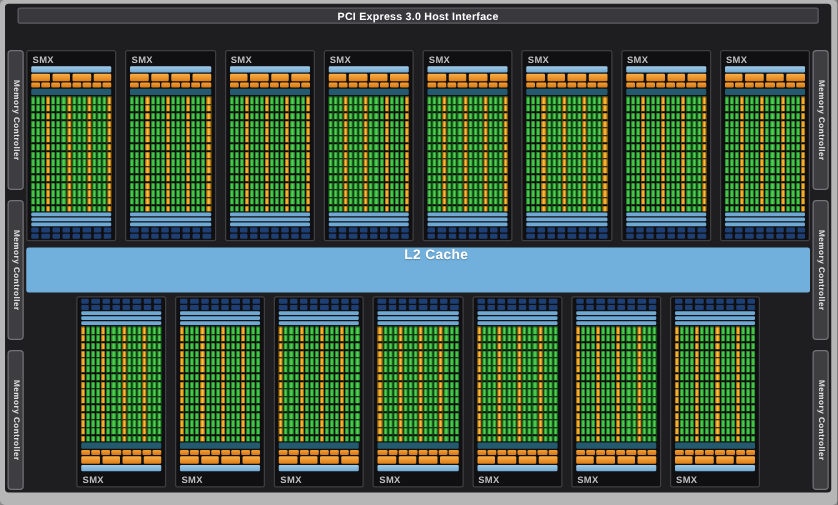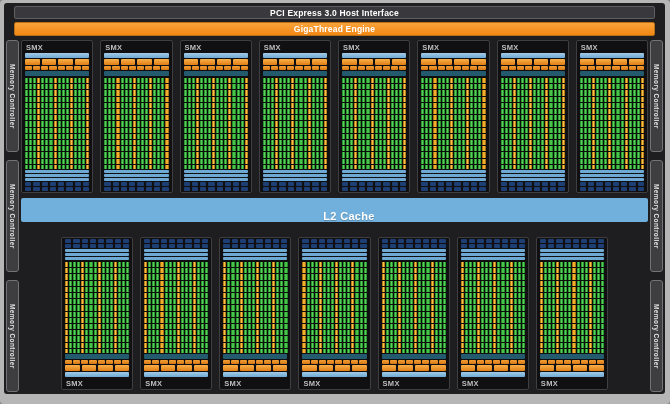--- a/index.html
+++ b/index.html
@@ -73,41 +73,38 @@
   .core-col.orange{
     background-image:
       repeating-linear-gradient(180deg,#0a0d09 0 1px,rgba(0,0,0,0) 1px 6.2px),
       linear-gradient(90deg,#7a500e,#eda41d 30%,#f8c04c 50%,#eda41d 70%,#7a500e);
     background-color:#eda41d;}
   .bar-thin{height:3px;margin:0 3px 1px;background:#6ea9d4;border-radius:1px;}
   .dash-row{display:flex;gap:2px;height:4px;margin:0 3px 1px;}
   .dash-row .dash{flex:1;background:#1e3f74;border-radius:1px;}
   
   .l2-bar{
-    position:absolute;left:17px;right:17px;top:195px;height:24px;
+    position:absolute;left:17px;right:17px;top:195px;height:36px;
     background:#71b0dc;border-radius:2px;
-    display:flex;align-items:flex-end;justify-content:center;
+    display:flex;align-items:flex-start;justify-content:center;
     color:#fff;font-size:11px;font-weight:bold;letter-spacing:.3px;
     text-shadow:0 1px 1px rgba(0,0,0,.25);
     padding-left:29px;
   }
 </style>
 </head>
 <body>
 
 <div class="frame">
   <div class="chip">
 
     <div class="pci-bar">
       <span>PCI Express 3.0 Host Interface</span>
     </div>
 
-    <div class="gt-bar">
-      <span>GigaThread Engine</span>
-    </div>
 
     <div class="mc-col left" id="mc-left">
         <div class="mc-block">
           <span>Memory Controller</span>
         </div>
         <div class="mc-block">
           <span>Memory Controller</span>
         </div>
         <div class="mc-block">
           <span>Memory Controller</span>

